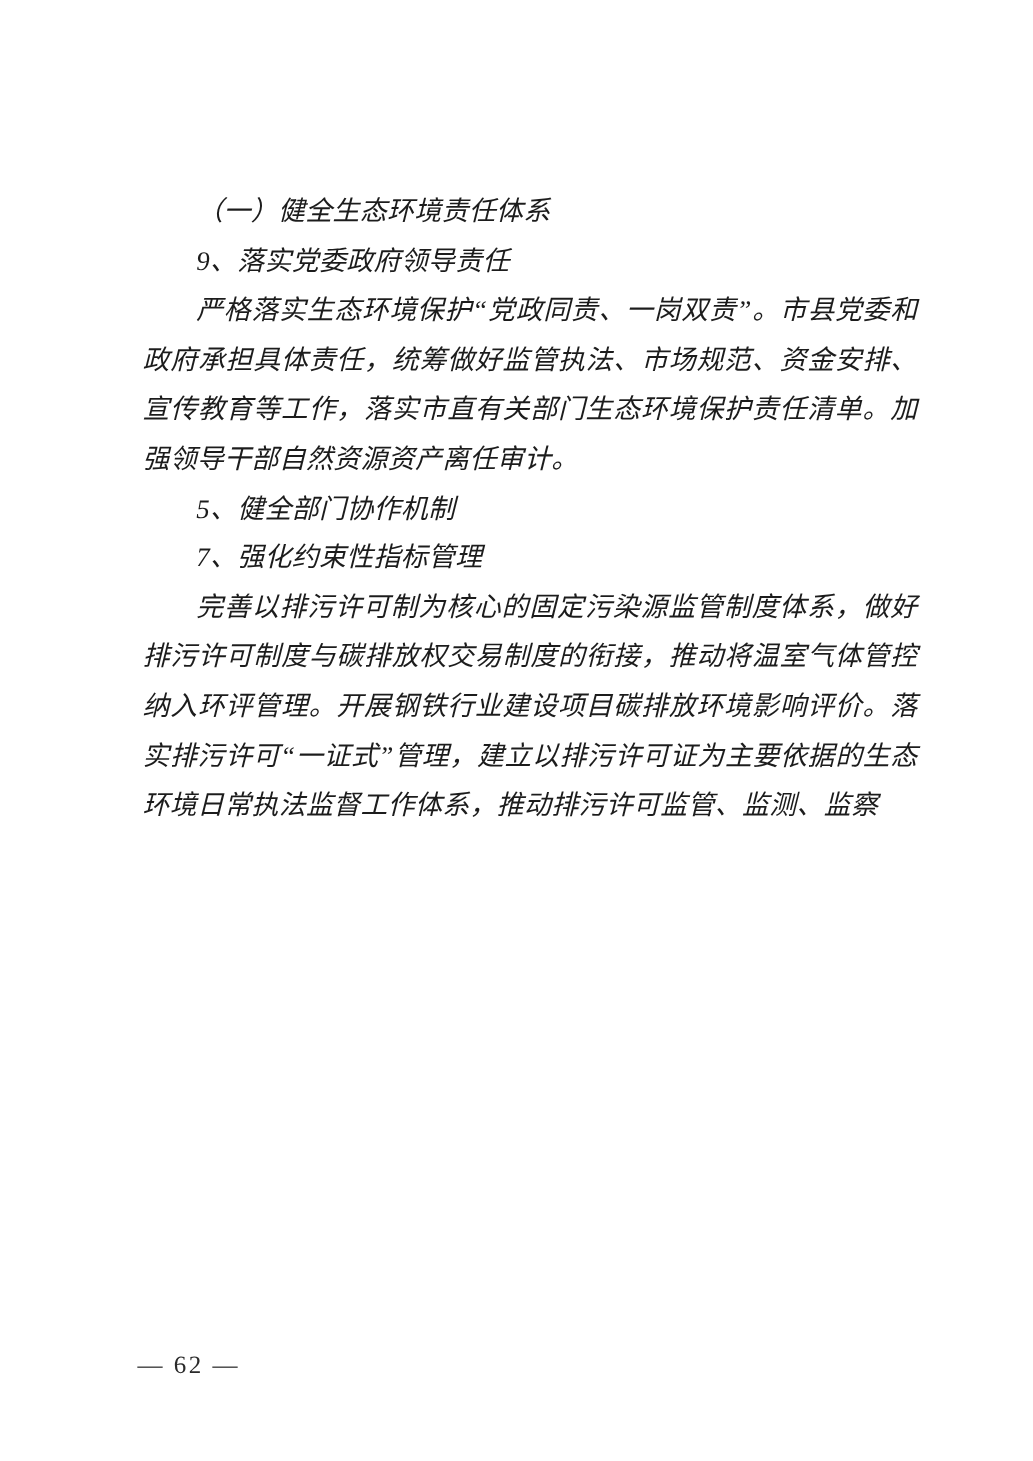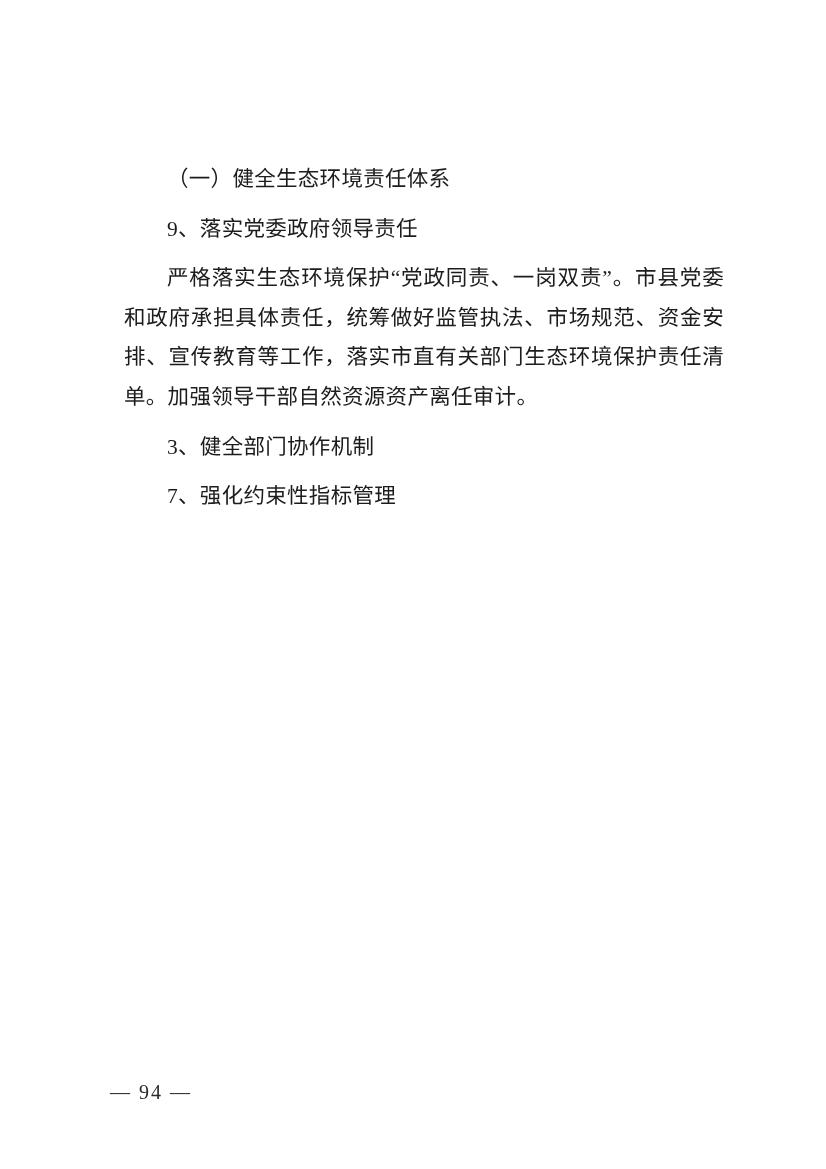--- a/index.html
+++ b/index.html
@@ -18,26 +18,27 @@
   }
   .content {
     position: absolute;
     top: 150px;
     left: 114px;
     width: 620px;
   }
   .content h2,
   .content h3,
   .content p {
-    margin: 10px;
+    margin: 0;
     padding: 0;
     font-weight: normal;
     font-size: 21.5px;
     line-height: 39.6px;
     letter-spacing: 0.3px;
+    font-style: italic;
   }
   .section-heading {
     text-indent: 2em;
     font-weight: 600;
   }
   .sub-heading {
     text-indent: 2em;
   }
   .body-para {
     text-indent: 2em;
@@ -62,29 +63,30 @@
   <main class="content">
 
     <h2 class="section-heading">（一）健全生态环境责任体系</h2>
 
     <section>
       <h3 class="sub-heading">9、落实党委政府领导责任</h3>
       <p class="body-para">严格落实生态环境保护“党政同责、一岗双责”。市县党委和政府承担具体责任，统筹做好监管执法、市场规范、资金安排、宣传教育等工作，落实市直有关部门生态环境保护责任清单。加强领导干部自然资源资产离任审计。</p>
     </section>
 
     <section>
-      <h3 class="sub-heading">3、健全部门协作机制</h3>
+      <h3 class="sub-heading">5、健全部门协作机制</h3>
     </section>
 
     <section>
       <h3 class="sub-heading">7、强化约束性指标管理</h3>
     </section>
 
     <section>
+      <p class="body-para">完善以排污许可制为核心的固定污染源监管制度体系，做好排污许可制度与碳排放权交易制度的衔接，推动将温室气体管控纳入环评管理。开展钢铁行业建设项目碳排放环境影响评价。落实排污许可“一证式”管理，建立以排污许可证为主要依据的生态环境日常执法监督工作体系，推动排污许可监管、监测、监察</p>
     </section>
 
   </main>
 
   <footer class="page-footer">
-    <span>— 94 —</span>
+    <span>— 62 —</span>
   </footer>
 
 </div>
 
 </body></html>

